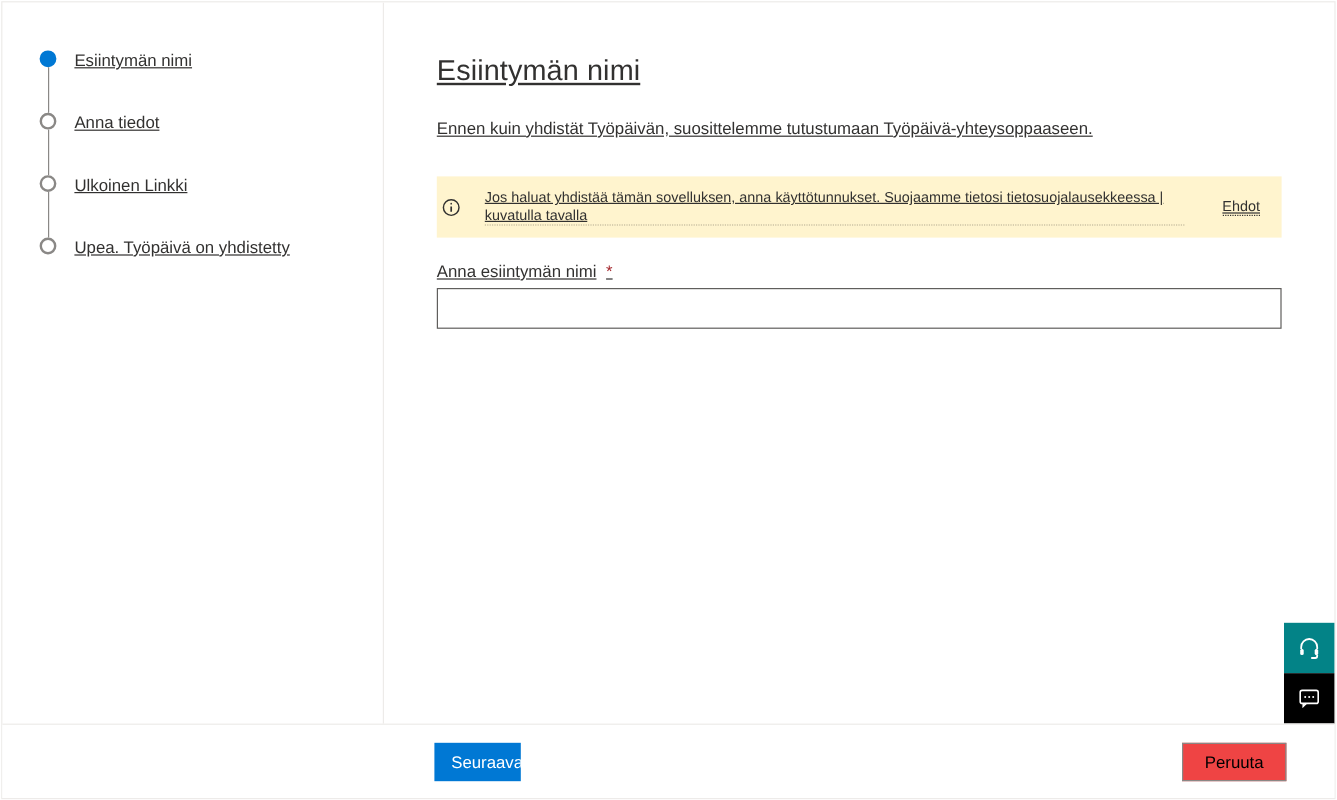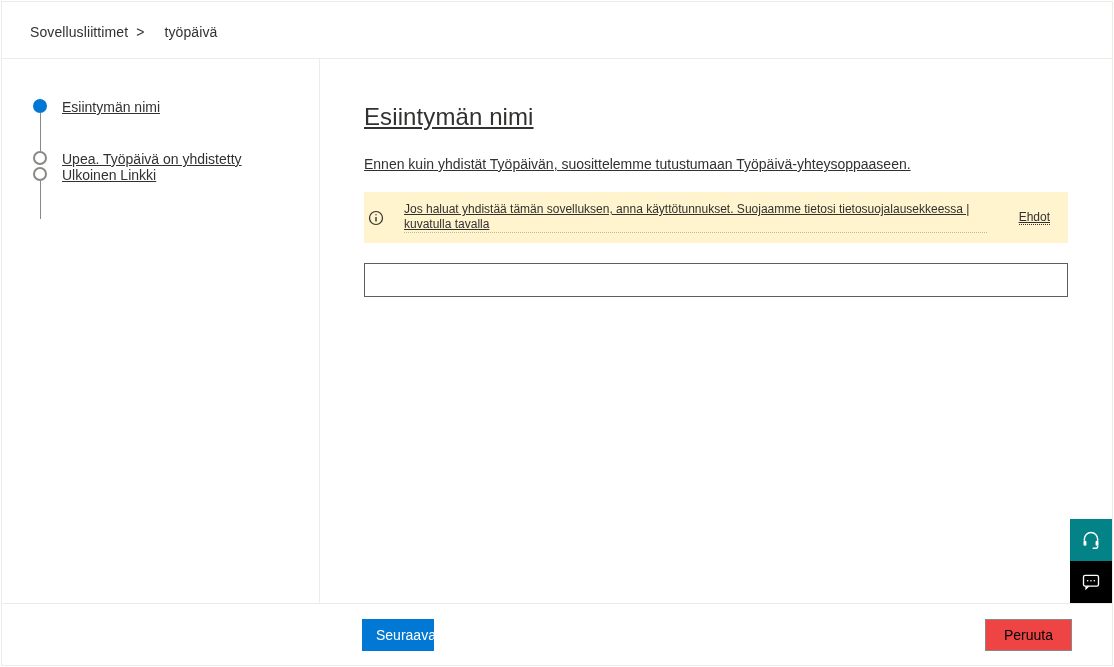--- a/index.html
+++ b/index.html
@@ -82,21 +82,21 @@
     }
     .page-title {
       font-size: 24px;
       font-weight: 400;
       margin-bottom: 22px;
       letter-spacing: 0.1px;
     }
     .desc {
       font-size: 14px;
       line-height: 22px;
-      margin-bottom: 17px;
+      margin-bottom: 29px;
     }
     .notice {
       background: #fff4ce;
       display: flex;
       align-items: center;
       padding: 10px 18px 10px 4px;
       font-size: 12px;
       gap: 20px;
       margin-bottom: 20px;
     }
@@ -183,72 +183,76 @@
       justify-content: center;
       cursor: pointer;
     }
     .widget.teal { background: #038387; }
     .widget.black { background: #000; }
   </style>
 </head>
 <body>
 
 <div class="frame">
-  <div class="breadcrumb">
-    <span>Sovellusliittimet</span>
-    <span>&gt;</span>
-    &nbsp;&nbsp;
-    <span>työpäivä</span>
-  </div>
 
   <div class="content-row">
     <div class="sidebar">
 
       <div class="step">
         <div class="step-indicator-col">
           <div class="step-circle active"></div>
           <div class="step-connector"></div>
         </div>
         <div class="step-label">Esiintymän nimi</div>
       </div>
 
-
-      <div class="step">
-        <div class="step-indicator-col">
-          <div class="step-circle"></div>
-        </div>
-        <div class="step-label">Upea. Työpäivä on yhdistetty</div>
-      </div>
-
       <div class="step">
         <div class="step-indicator-col">
           <div class="step-circle"></div>
           <div class="step-connector"></div>
         </div>
+        <div class="step-label"><span class="dotted">Anna tiedot</span></div>
+      </div>
+
+      <div class="step">
+        <div class="step-indicator-col">
+          <div class="step-circle"></div>
+          <div class="step-connector"></div>
+        </div>
         <div class="step-label">Ulkoinen  Linkki</div>
+      </div>
+
+      <div class="step">
+        <div class="step-indicator-col">
+          <div class="step-circle"></div>
+        </div>
+        <div class="step-label">Upea. Työpäivä on yhdistetty</div>
       </div>
 
     </div>
 
     <div class="main">
       <h1 class="page-title">Esiintymän nimi</h1>
       <div class="desc">
         <div>Ennen kuin yhdistät Työpäivän, suosittelemme tutustumaan Työpäivä-yhteysoppaaseen.</div>
       </div>
 
       <div class="notice">
         <svg class="notice-icon" viewBox="0 0 16 16" fill="none" stroke="#323130" stroke-width="1.2">
           <circle cx="8" cy="8" r="6.5"></circle>
           <line x1="8" y1="7" x2="8" y2="11.5" stroke-width="1.4"></line>
           <circle cx="8" cy="4.7" r="0.7" fill="#323130" stroke="none"></circle>
         </svg>
         <span class="notice-text">Jos haluat yhdistää tämän sovelluksen, anna käyttötunnukset. Suojaamme tietosi tietosuojalausekkeessa | kuvatulla tavalla</span>
         <span class="notice-link">Ehdot</span>
       </div>
 
+      <div class="field-label">
+        <span>Anna esiintymän nimi</span><span class="required">*</span>
+      </div>
       <input class="input-box" type="text" value="" style="">
     </div>
   </div>
 
   <div class="side-widgets">
     <div class="widget teal">
       <svg width="20" height="20" viewBox="0 0 24 24" fill="none" stroke="#fff" stroke-width="1.8">
         <path d="M4 13v-2a8 8 0 0 1 16 0v2"></path>
         <rect x="3" y="13" width="3.5" height="6" rx="1.5" fill="#fff" stroke="none"></rect>
         <rect x="17.5" y="13" width="3.5" height="6" rx="1.5" fill="#fff" stroke="none"></rect>

